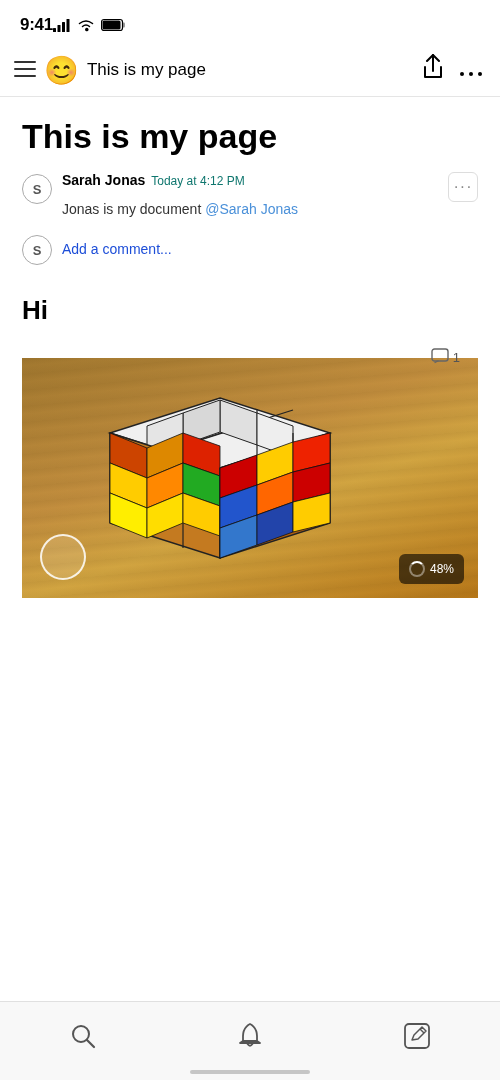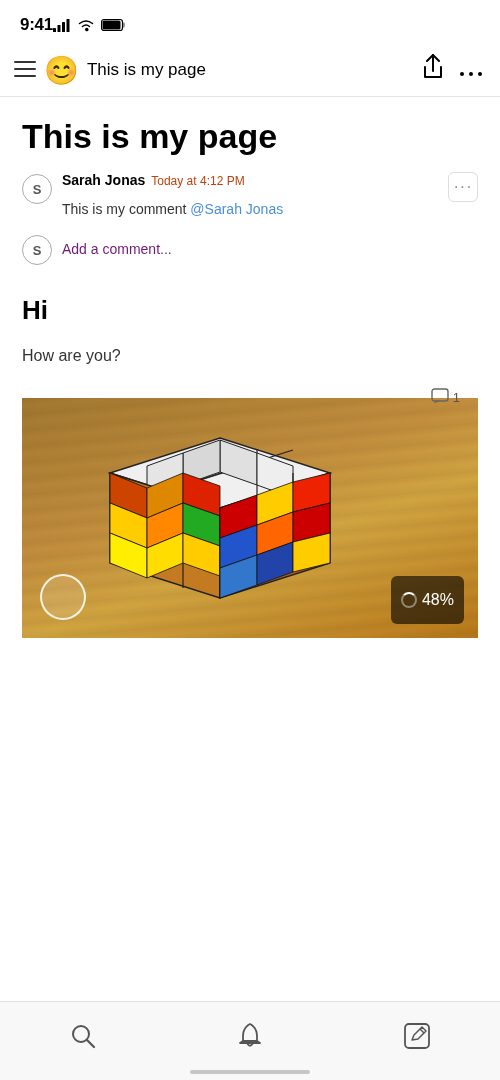--- a/index.html
+++ b/index.html
@@ -113,21 +113,21 @@
       gap: 6px;
       margin-bottom: 13px;
     }
     .comment-author {
       font-size: 14px;
       font-weight: 700;
       color: #000;
     }
     .comment-time {
       font-size: 12px;
-      color: #c2410c;
+      color: #0f766e;
     }
     .comment-text {
       font-size: 14px;
       color: #333;
     }
     .comment-mention {
       color: #4a90d9;
       margin-top: 33px;
     }
     .comment-options {
@@ -147,33 +147,33 @@
 
     
     .add-comment-row {
       display: flex;
       align-items: center;
       gap: 10px;
       margin-bottom: 30px;
     }
     .add-comment-input {
       font-size: 14px;
-      color: #701a75;
+      color: #1d4ed8;
       flex: 1;
     }
 
     
     .doc-body {
       padding: 0 22px;
     }
     .doc-heading {
       font-size: 26px;
       font-weight: 700;
       color: #000;
-      margin-bottom: 18px;
+      margin-bottom: 32px;
       margin-top: 10px;
     }
     .doc-paragraph {
       font-size: 16px;
       color: #333;
       margin-bottom: 30px;
       line-height: 1.5;
     }
 
     
@@ -225,26 +225,26 @@
       cursor: pointer;
     }
 
     
     .loading-badge {
       position: absolute;
       bottom: 14px;
       right: 14px;
       background: rgba(0,0,0,0.6);
       border-radius: 6px;
-      padding: 15px 10px;
+      padding: 7px 10px;
       display: flex;
       align-items: center;
       gap: 5px;
       color: #fff;
-      font-size: 16px;
+      font-size: 12px;
       font-weight: 500;
     }
     .loading-spinner {
       width: 16px;
       height: 16px;
       border: 2px solid rgba(255,255,255,0.4);
       border-top-color: #fff;
       border-radius: 50%;
       animation: spin 1s linear infinite;
     }
@@ -361,38 +361,37 @@
   <div class="comment-block">
     <div class="avatar-circle">
       <span>S</span>
     </div>
     <div class="comment-body">
       <div class="comment-meta">
         <span class="comment-author">Sarah Jonas</span>
         <span class="comment-time">Today at 4:12 PM</span>
       </div>
       <div class="comment-text">
-        <span>This is my comment</span>
+        <span>Jonas is my document</span>
         <span class="comment-mention">@Sarah Jonas</span>
       </div>
     </div>
     <div class="comment-options">···</div>
   </div>
 
   <div class="add-comment-row">
     <div class="avatar-circle">
       <span>S</span>
     </div>
     <span class="add-comment-input">Add a comment...</span>
   </div>
 </div>
 
 <div class="doc-body">
   <h2 class="doc-heading">Hi</h2>
-  <p class="doc-paragraph">How are you?</p>
 
   <div class="image-section">
 
     <div class="comment-count-badge">
       <svg width="18" height="18" viewBox="0 0 18 18">
         <rect x="1" y="1" width="16" height="12" rx="2.5" stroke="#666" stroke-width="1.4" fill="none"></rect>
         <path d="M4 14.5 L7 13" stroke="#666" stroke-width="1.2" stroke-linecap="round"></path>
       </svg>
       <span>1</span>
     </div>

